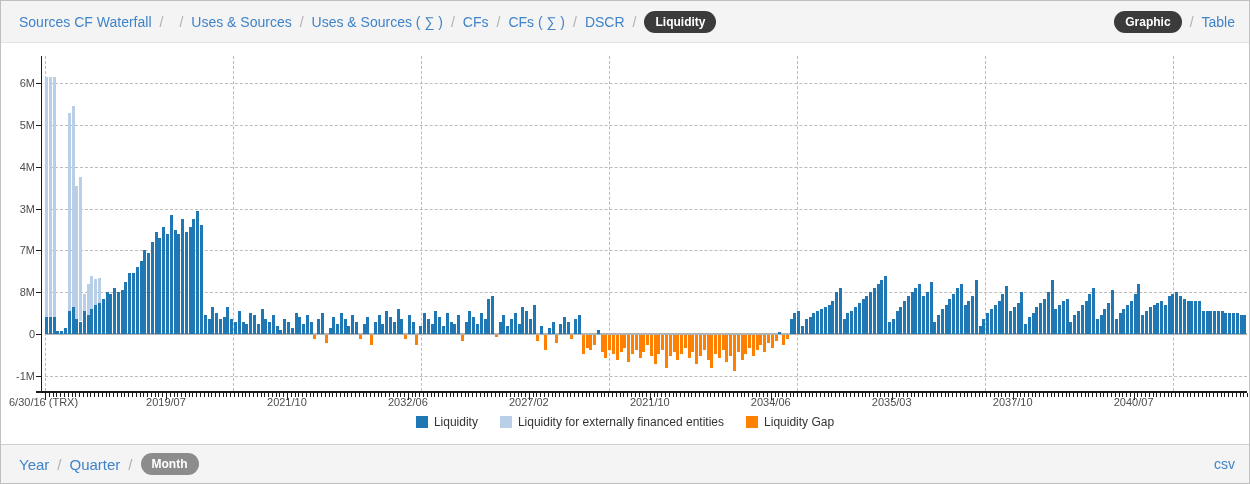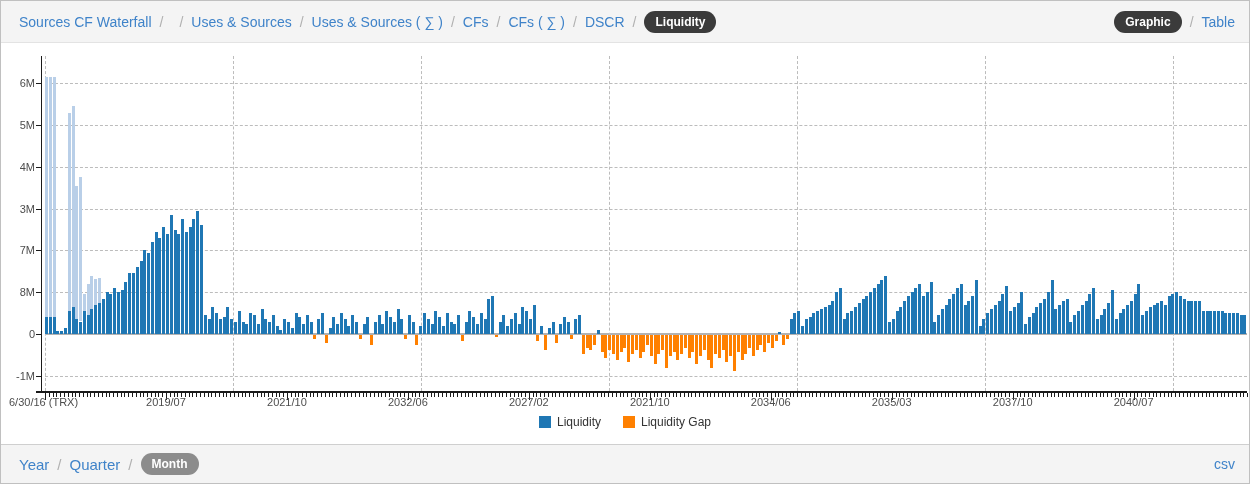--- a/index.html
+++ b/index.html
@@ -767,20 +767,24 @@
       <div class="xlab" style="top: 353px; left: 729.76px; width: 80px; text-align: center;">2034/06</div>
       <div class="xlab" style="top: 353px; left: 850.72px; width: 80px; text-align: center;">2035/03</div>
       <div class="xlab" style="top: 353px; left: 971.68px; width: 80px; text-align: center;">2037/10</div>
       <div class="xlab" style="top: 353px; left: 1092.64px; width: 80px; text-align: center;">2040/07</div>
       <div class="legend" style="top: 372px;">
         <span class="item">
           <span class="sw" style="background: rgb(31, 119, 180);"></span>
           <span>Liquidity</span>
         </span>
         <span class="item">
+          <span class="sw" style="background: rgb(185, 207, 232);"></span>
+          <span>Liquidity for externally financed entities</span>
+        </span>
+        <span class="item">
           <span class="sw" style="background: rgb(255, 128, 0);"></span>
           <span>Liquidity Gap</span>
         </span>
       </div>
     </div>
 
   <div class="bottombar">
     <nav class="nav" id="periodToggle">
         <span class="link">Year</span>
         <span class="sep">/</span>

